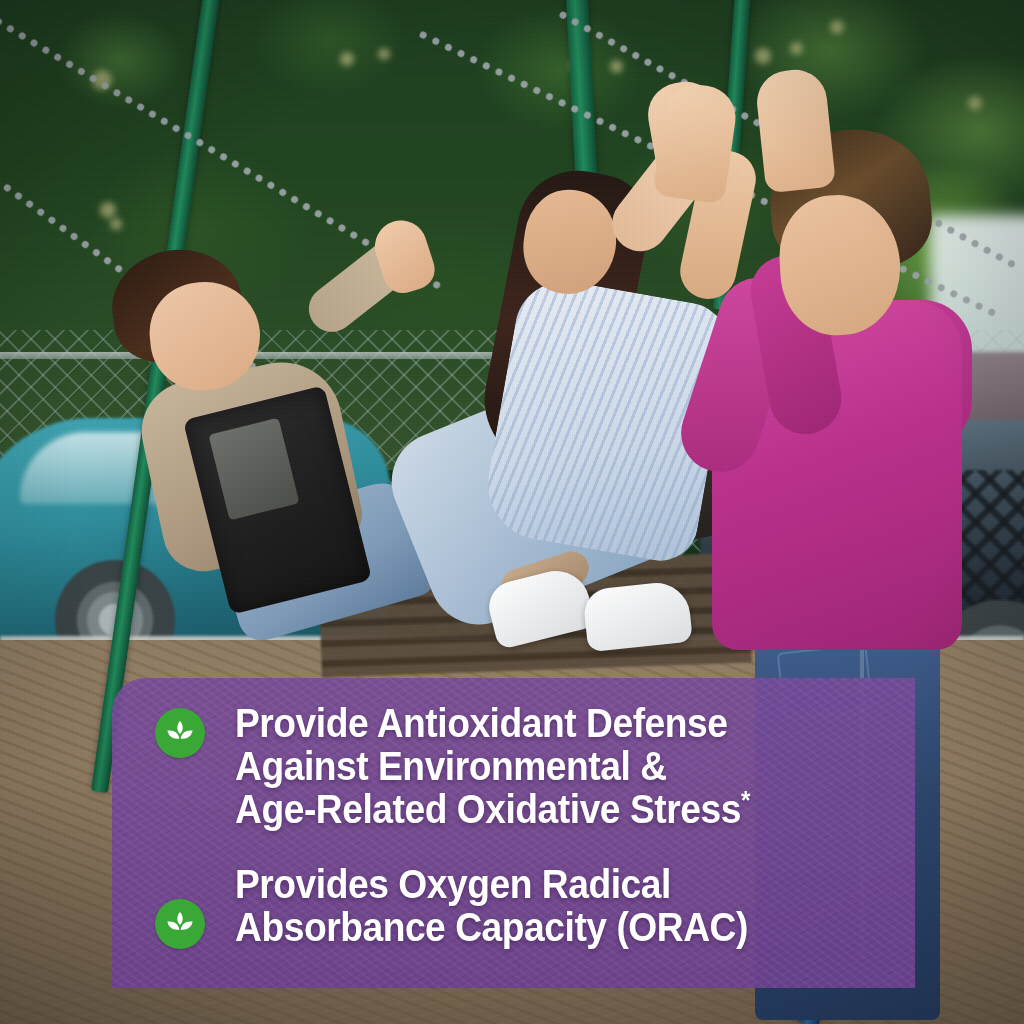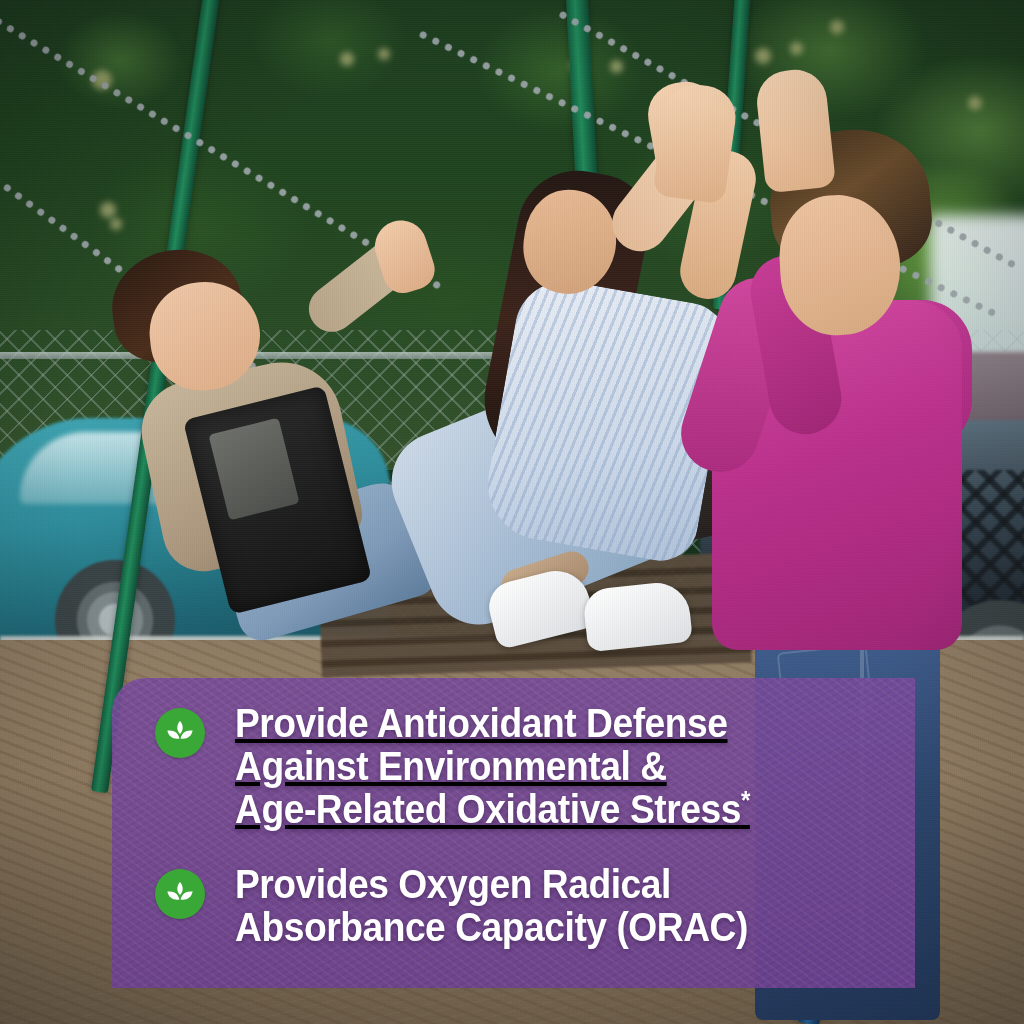--- a/index.html
+++ b/index.html
@@ -318,22 +318,22 @@
       linear-gradient(180deg, rgba(120,75,155,.90) 0%, rgba(116,72,150,.92) 45%, rgba(110,66,145,.93) 100%);
     border-radius:34px 0 0 0;
     backdrop-filter:blur(1px);
   }
 
   .bullets{
     position:absolute;left:0;top:0;width:100%;height:100%;
     padding:28px 0 0 0;box-sizing:border-box;
   }
   .bullet{display:flex;align-items:flex-start;}
-  .bullet.b1{position:absolute;left:43px;top:24px;text-decoration:underline;}
-  .bullet.b2{position:absolute;left:43px;top:185px;}
+  .bullet.b1{position:absolute;left:43px;top:24px;}
+  .bullet.b2{position:absolute;left:43px;top:185px;align-items:flex-end;}
 
   .leaf-badge{
     width:50px;height:50px;border-radius:50%;
     background:#3aa836;flex:0 0 50px;margin-top:6px;
     display:flex;align-items:center;justify-content:center;
     box-shadow:0 1px 3px rgba(0,0,0,.25);
   }
   .leaf-badge svg{display:block;}
 
   .btext{

